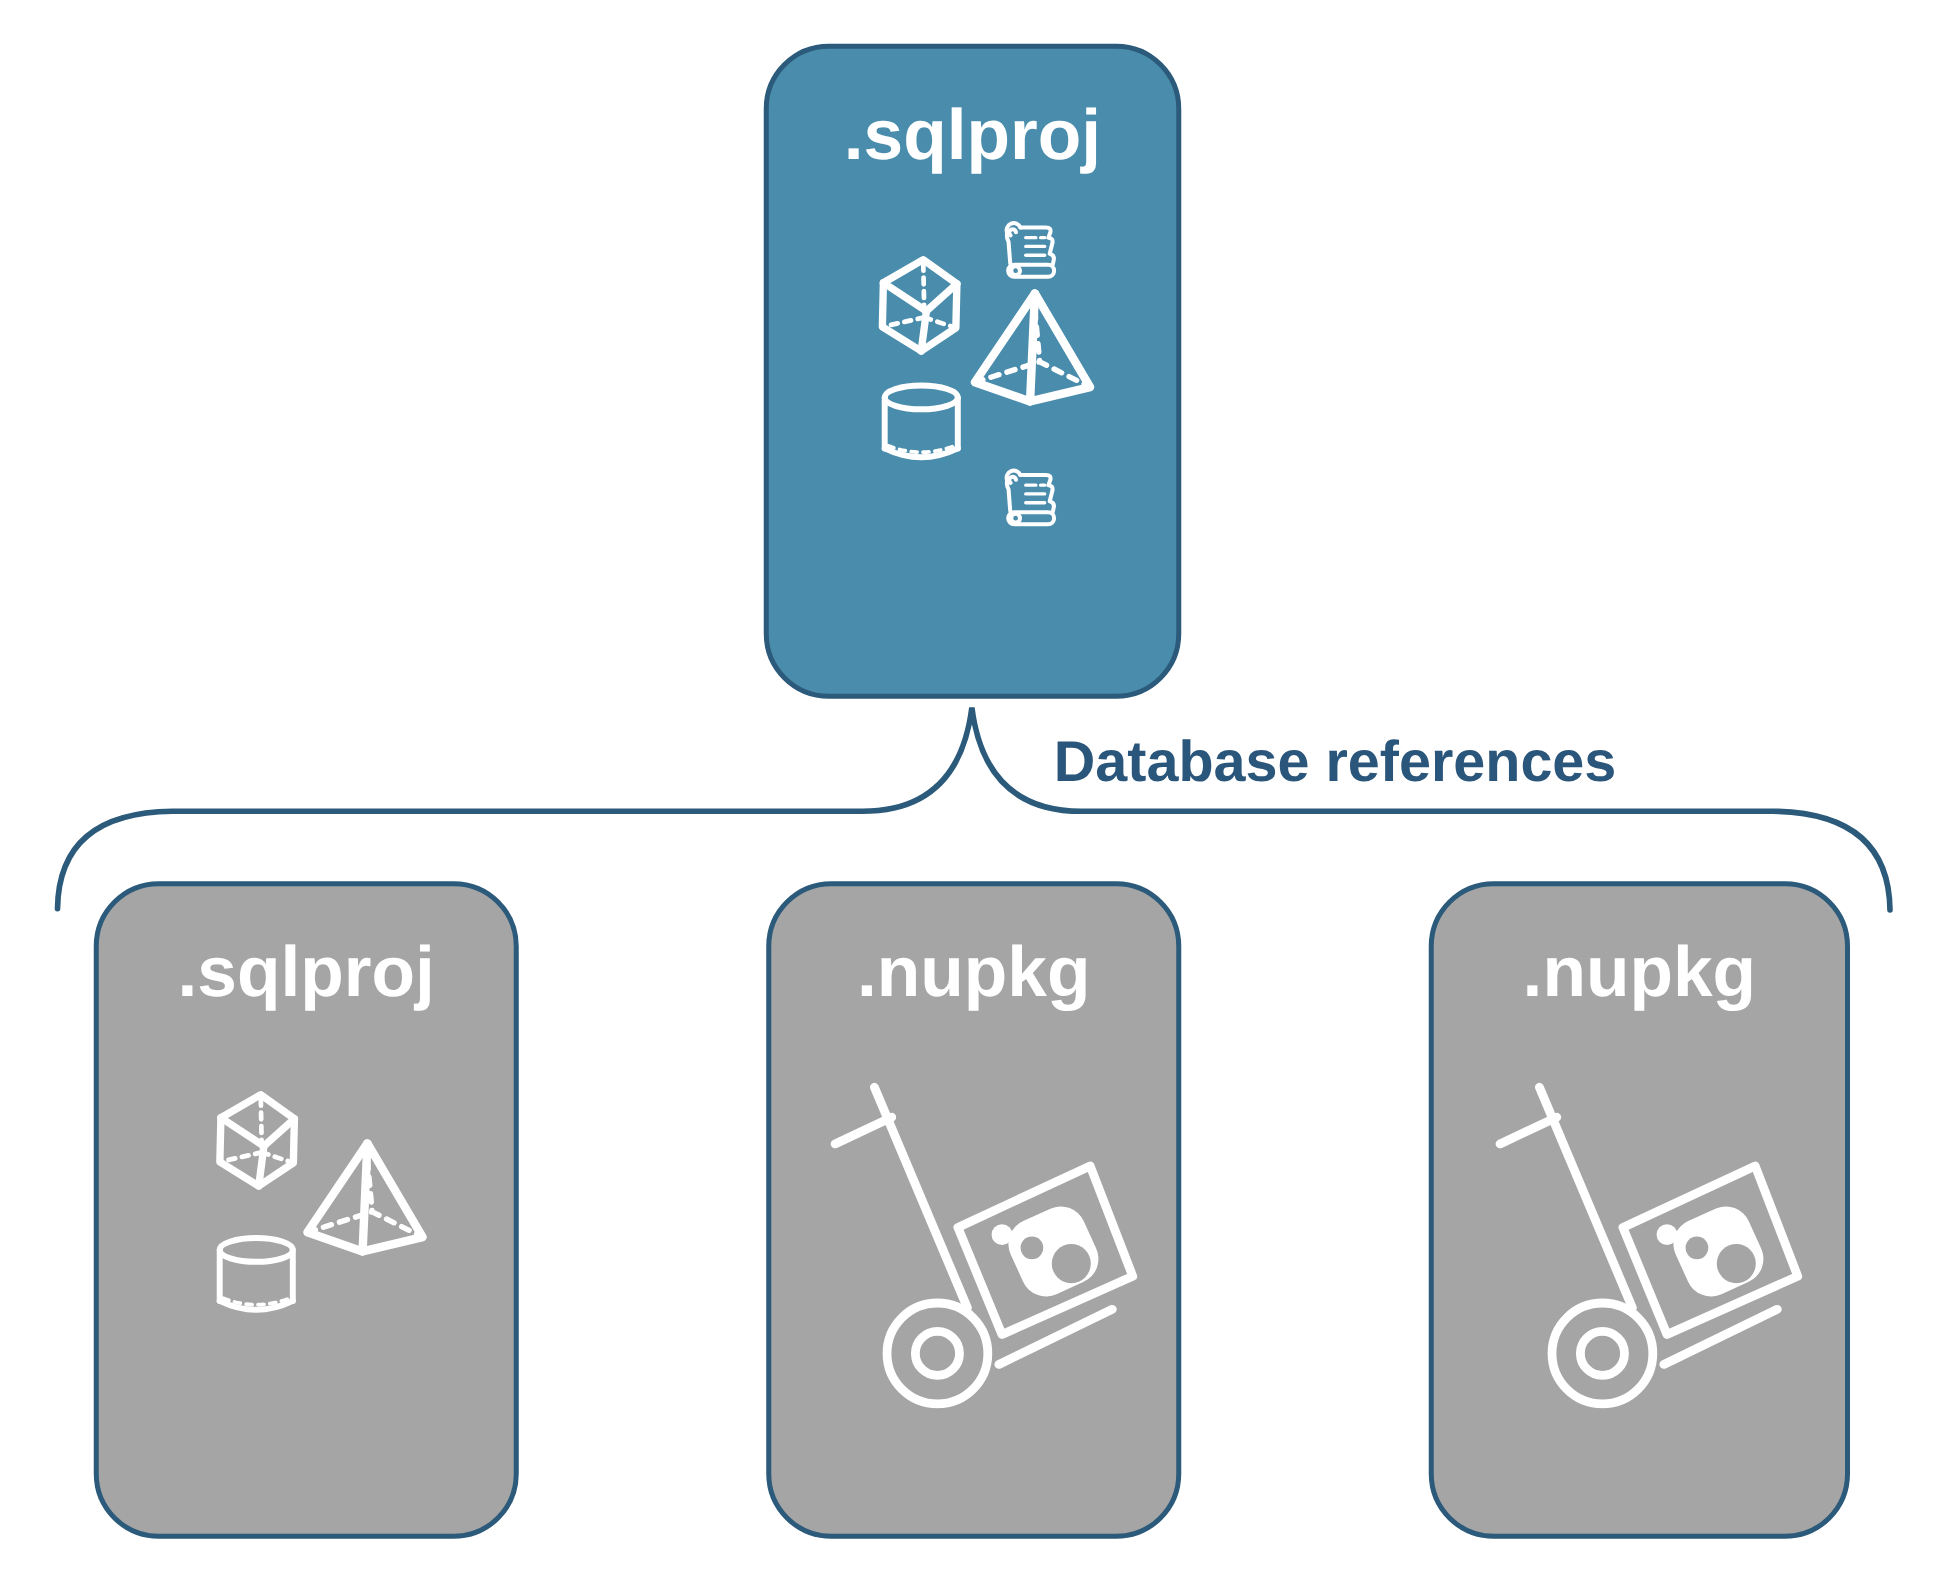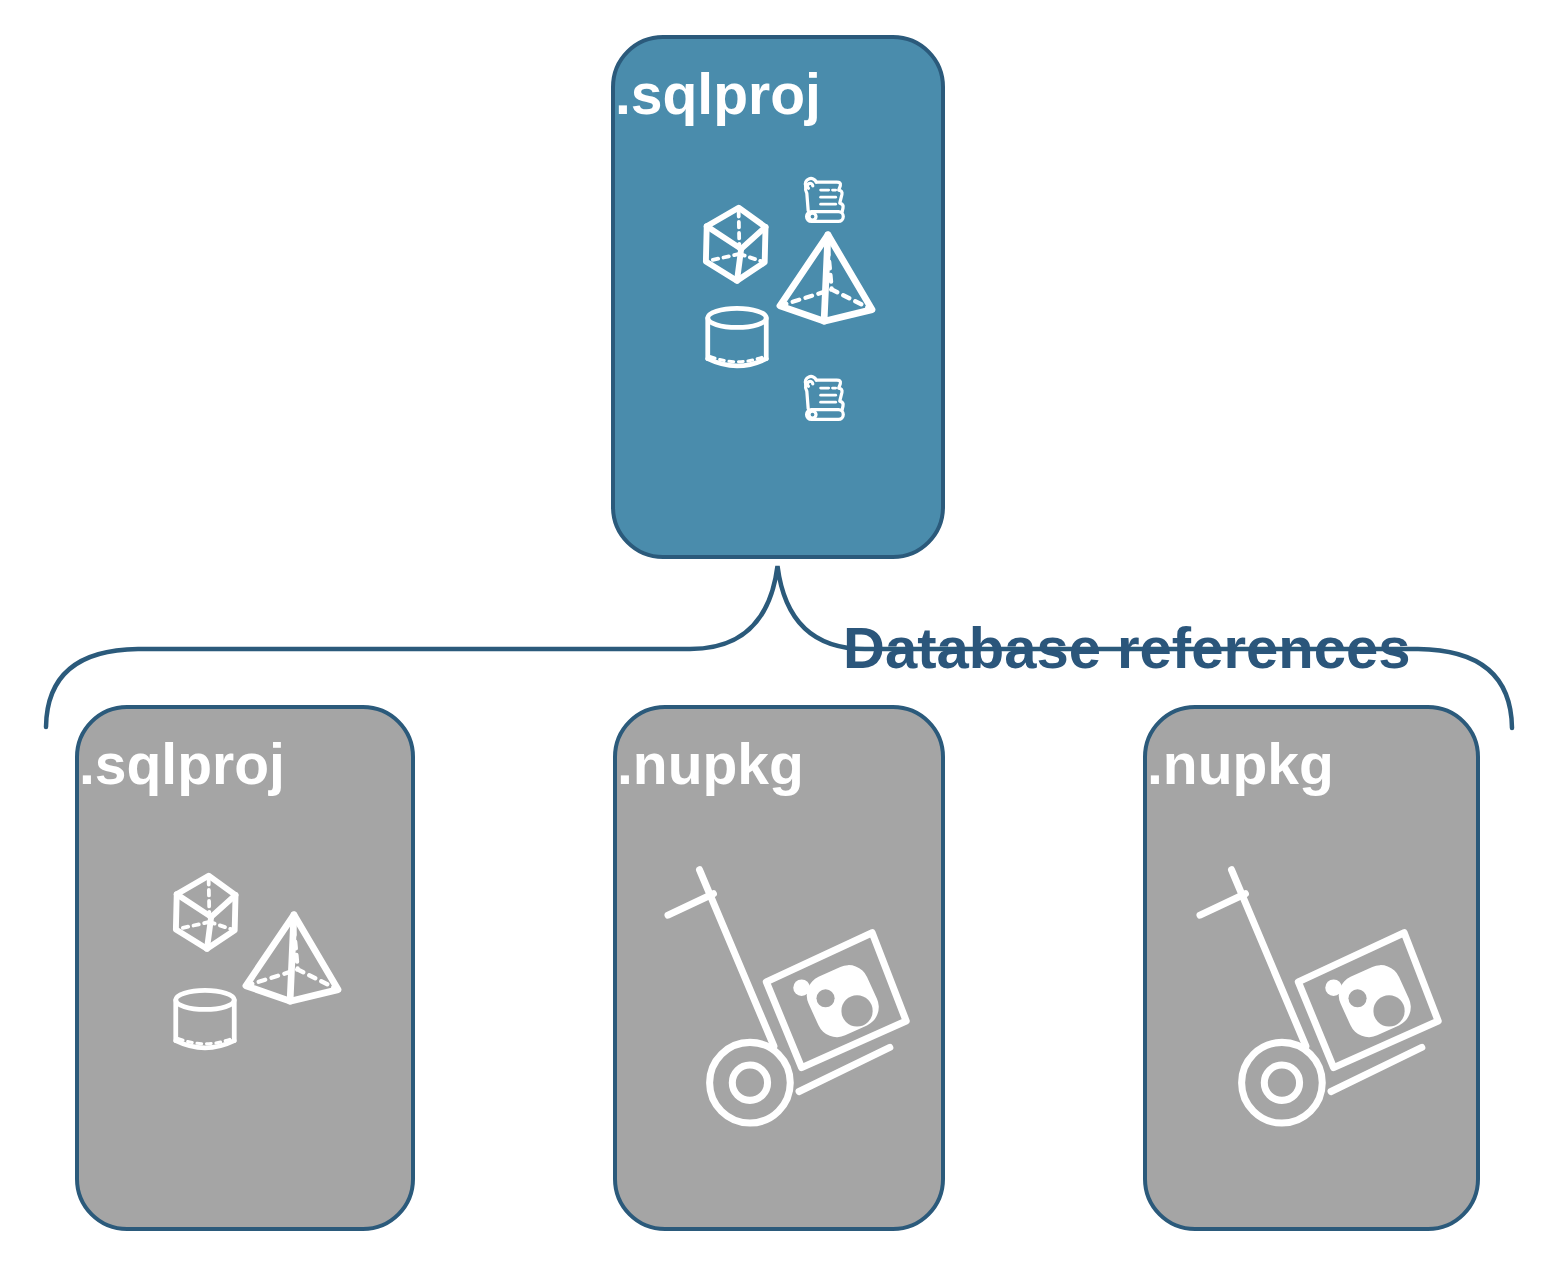--- a/index.html
+++ b/index.html
@@ -10,28 +10,28 @@
   .card{
     position:absolute;border:4px solid #2B5A7B;border-radius:52px;
     box-sizing:border-box;
   }
   .card.parent{left:611px;top:35px;width:334px;height:524px;background:#4A8CAC;}
   .card.child{top:705px;height:526px;background:#A5A5A5;}
   .card.c1{left:75px;width:340px;}
   .card.c2{left:613px;width:332px;}
   .card.c3{left:1143px;width:337px;}
   .card-title{
-    margin-top:24px;text-align:left;color:#ffffff;
+    margin-top:38px;text-align:center;color:#ffffff;
     font-weight:bold;font-size:57px;line-height:1.1;
   }
   .ic{position:absolute;color:#ffffff;overflow:visible;}
   .brace{position:absolute;left:0;top:0;}
   .connector-label{
     position:absolute;left:843px;top:582px;color:#2B567B;
-    font-weight:bold;font-size:58px;white-space:nowrap;margin-top:32px;
+    font-weight:bold;font-size:46px;white-space:nowrap;
   }
   .defs{position:absolute;width:0;height:0;overflow:hidden;}
 </style>
 </head>
 <body>
 
 <svg class="defs" aria-hidden="true">
   <defs>
     <symbol id="sym-cube" viewBox="0 0 100 100">
       <g fill="none" stroke="currentColor" stroke-linejoin="round" stroke-linecap="round">

